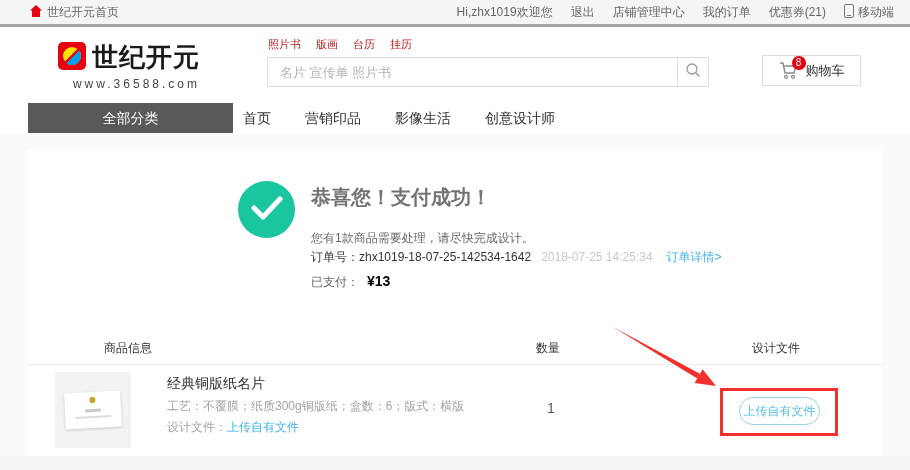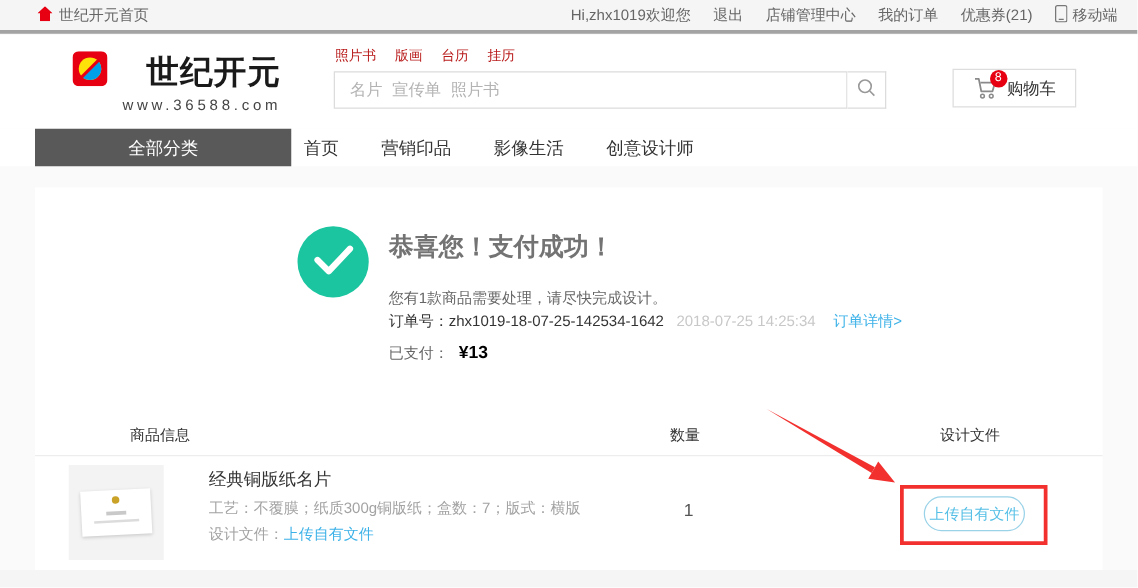--- a/index.html
+++ b/index.html
@@ -19,29 +19,29 @@
     padding:0 16px 0 30px; font-size:12px; color:#666;
   }
   .topbar-left { display:flex; align-items:center; gap:5px; cursor:pointer; }
   .topbar-right { display:flex; align-items:center; gap:18px; }
   .topbar-right span { cursor:pointer; }
   .mobile-item { display:flex; align-items:center; gap:4px; }
   
   .header { position:absolute; left:0; top:28px; width:910px; height:75px; background:#fff; }
   .logo { position:absolute; left:58px; top:12px; cursor:pointer; }
   .logo-row { display:flex; align-items:center; gap:6px; }
-  .logo-name { font-size:26px; font-weight:bold; color:#1a1a1a; letter-spacing:1px;margin-left:25px; }
+  .logo-name { font-size:26px; font-weight:bold; color:#1a1a1a; letter-spacing:1px; }
   .logo-url { font-size:12px; color:#444; letter-spacing:3px; margin-top:2px; padding-left:2px;text-align:right; }
   .hotlinks { position:absolute; left:268px; top:9px; display:flex; gap:15px; font-size:11px; color:#b91c1c; }
   .hotlinks span { cursor:pointer; }
   .searchbox { position:absolute; left:267px; top:29px; display:flex; }
   .searchbox input {
     width:411px; height:30px; border:1px solid #dcdcdc; outline:none;
     padding:0 12px; font-size:13px; color:#666; background:#fff;
-    font-family:Liberation Mono, monospace;
+    font-family:Liberation Sans, sans-serif;
   }
   .searchbox input::placeholder { color:#b3b3b3; }
   .search-btn {
     width:31px; height:30px; border:1px solid #dcdcdc; border-left:none;
     background:#fff; display:flex; align-items:center; justify-content:center; cursor:pointer;
   }
   .cart-btn {
     position:absolute; left:762px; top:27px; width:99px; height:31px;
     border:1px solid #ddd; background:#fff; display:flex; align-items:center;
     justify-content:center; gap:7px; cursor:pointer;
@@ -232,21 +232,21 @@
 
   <div class="thumb">
     <div class="thumb-card">
       <div class="thumb-dot"></div>
       <div class="thumb-line1"></div>
       <div class="thumb-line2"></div>
     </div>
   </div>
 
   <div class="prod-title">经典铜版纸名片</div>
-  <div class="prod-specs">工艺：不覆膜；纸质300g铜版纸；盒数：7；版式：横版</div>
+  <div class="prod-specs">工艺：不覆膜；纸质300g铜版纸；盒数：6；版式：横版</div>
   <div class="prod-design">
     <span>设计文件：</span><span class="design-link">上传自有文件</span>
   </div>
 
   <div class="qty-val">1</div>
 
   <div class="upload-btn">上传自有文件</div>
 </div>
 
 <svg class="anno-arrow" width="125" height="75" viewBox="0 0 125 75">

